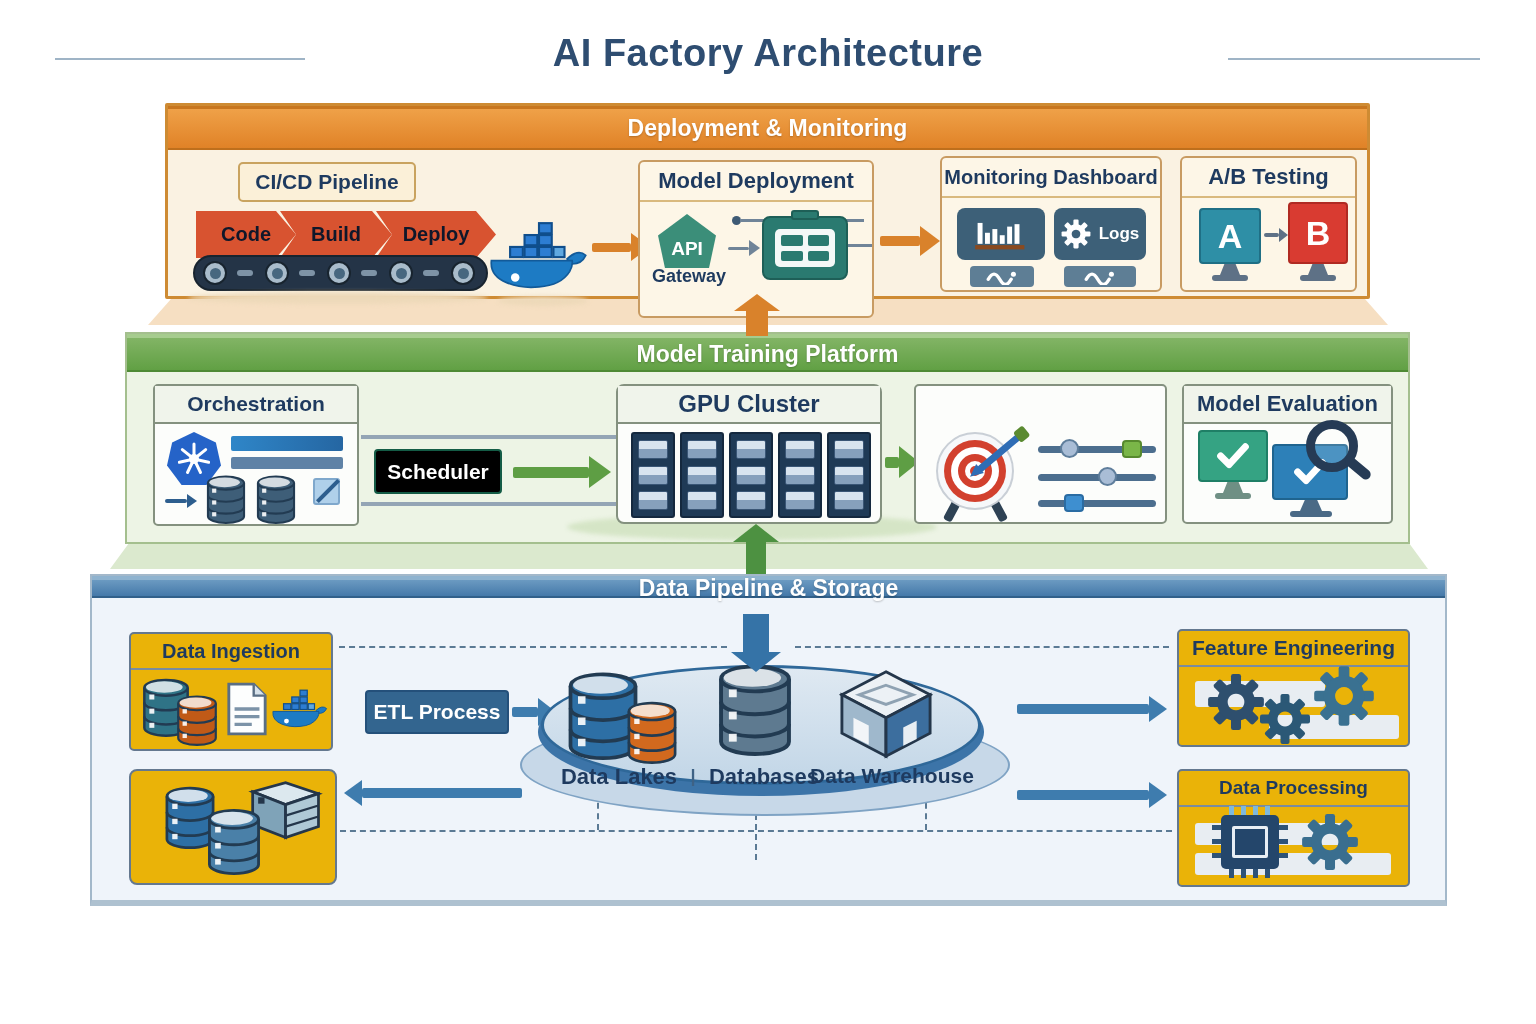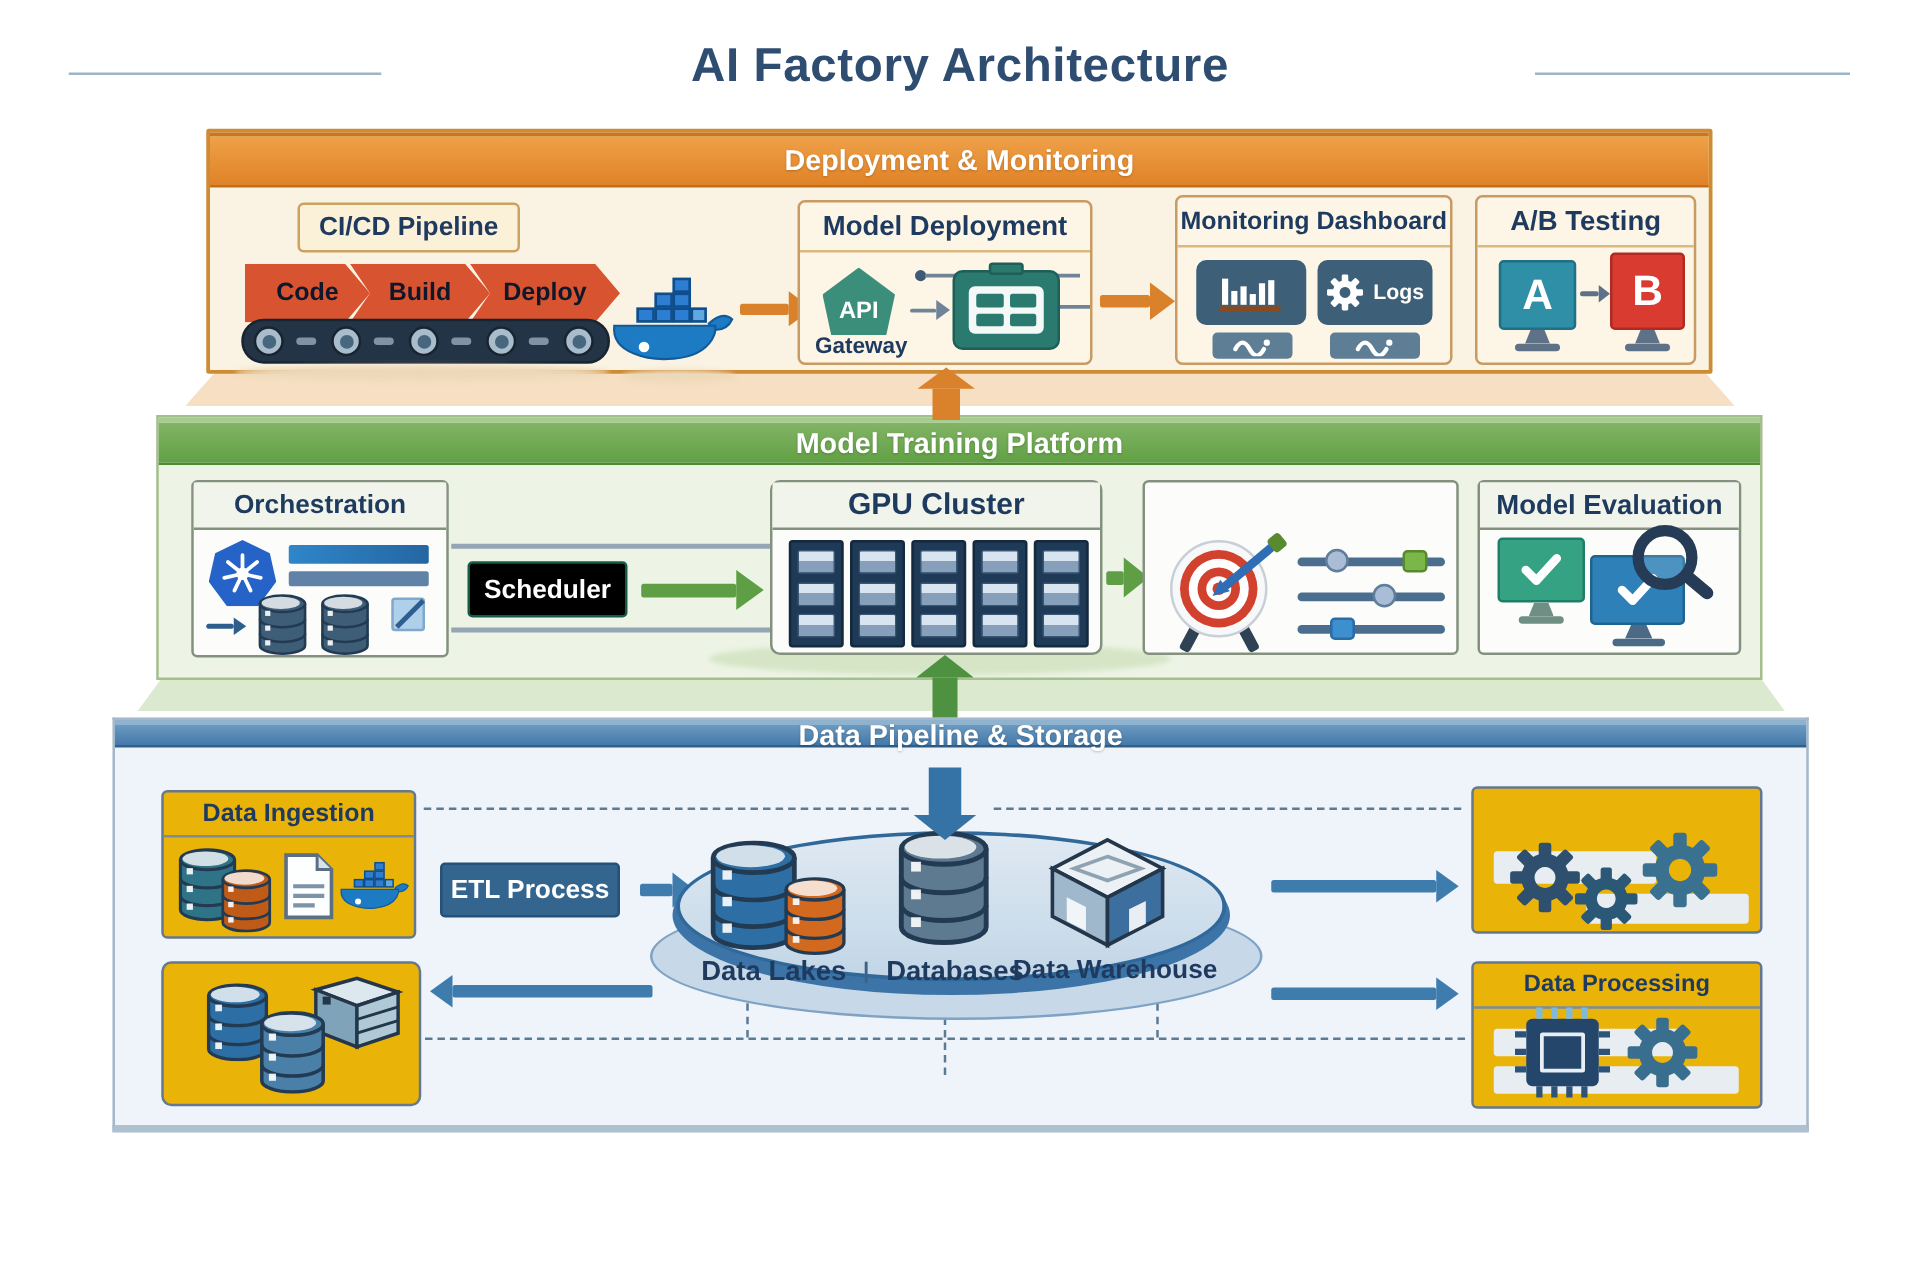--- a/index.html
+++ b/index.html
@@ -211,21 +211,21 @@
     <svg class="abs" viewBox="0 0 120 86" style="left:320px;top:108px;width:102px;height:88px">
         <use href="#g-whale"></use>
       </svg>
     <div class="shadow-ell" style="left:330px;top:190px;width:90px;height:10px;background:#EDD9B9"></div>
 
     <div class="harrow" style="left:424px;top:127px;width:58px;height:28px">
       <i class="sh" style="height:9px;background:#D9822B"></i>
       <i class="tri" style="border-top:14px solid transparent;border-bottom:14px solid transparent;border-left:19px solid #D9822B"></i>
     </div>
 
-    <div class="cream" style="left:470px;top:54px;width:236px;height:132px">
+    <div class="cream" style="left:470px;top:54px;width:236px;height:158px">
       <div class="bhdr" style="font-size:22px">Model Deployment</div>
       <div class="pent" style="left:18px;top:52px;width:58px;height:54px">
         <span>API</span>
       </div>
       <div class="abs navy b" style="left:4px;top:104px;width:90px;text-align:center;font-size:18px">Gateway</div>
       <span class="abs" style="left:92px;top:54px;width:9px;height:9px;border-radius:50%;background:#3E5A74"></span>
       <span class="abs" style="left:100px;top:57px;width:124px;height:3px;background:#708498"></span>
       <div class="harrow" style="left:88px;top:78px;width:32px;height:16px">
         <i class="sh" style="height:3px;background:#708498"></i>
         <i class="tri" style="border-top:8px solid transparent;border-bottom:8px solid transparent;border-left:11px solid #708498"></i>
@@ -464,21 +464,21 @@
       <svg class="abs" viewBox="0 0 46 60" style="left:94px;top:46px;width:44px;height:58px">
         <path d="M4,4 h26 l12,12 v40 h-38 z" fill="#FDFEFE" stroke="#5A6E84" stroke-width="3"></path>
         <path d="M30,4 v12 h12" fill="#D8E2EA" stroke="#5A6E84" stroke-width="2.5"></path>
         <path d="M10,30 h26 M10,38 h26 M10,46 h18" stroke="#7C93A8" stroke-width="3.5"></path>
       </svg>
       <svg class="abs" viewBox="0 0 120 86" style="left:140px;top:52px;width:58px;height:48px">
           <use href="#g-whale"></use>
         </svg>
     </div>
 
-    <div class="abs ctr b" style="left:260px;top:114px;width:144px;height:44px;background:#33658F;border:2px solid #24507A;border-radius:4px;color:#fff;font-size:21px">ETL Process</div>
+    <div class="abs ctr b" style="left:273px;top:114px;width:144px;height:44px;background:#33658F;border:2px solid #24507A;border-radius:4px;color:#fff;font-size:21px">ETL Process</div>
     <div class="harrow" style="left:420px;top:122px;width:44px;height:28px">
       <i class="sh" style="height:10px;background:#3E7CAE"></i>
       <i class="tri" style="border-top:14px solid transparent;border-bottom:14px solid transparent;border-left:18px solid #3E7CAE"></i>
     </div>
 
     <div class="abs" style="left:428px;top:138px;width:490px;height:102px;border-radius:50%;background:#C7D8E8;border:2px solid #7FA3C4"></div>
     <div class="abs" style="left:446px;top:92px;width:446px;height:128px;border-radius:50%;background:#3C74A8"></div>
     <div class="abs" style="left:449px;top:89px;width:440px;height:120px;border-radius:50%;background:linear-gradient(#DFE9F2,#C2D6E7);border:3px solid #2F6899"></div>
 
     <svg class="abs" viewBox="0 0 60 72" style="left:472px;top:94px;width:78px;height:90px;color:#2D6FA5;z-index:3">
@@ -527,20 +527,21 @@
         <polygon points="86,16 50,28 50,64 86,52" fill="#AFC9D6" stroke="#24364A" stroke-width="3"></polygon>
         <path d="M50,40 L86,29 M50,52 L86,41" stroke="#24364A" stroke-width="2.5"></path>
         <rect x="20" y="20" width="7" height="7" fill="#24364A"></rect>
       </svg>
       <svg class="abs" viewBox="0 0 60 72" style="left:72px;top:36px;width:62px;height:68px;color:#4A80A8">
           <use href="#g-cyl"></use>
         </svg>
     </div>
 
     <div class="wbox" style="left:1085px;top:53px;width:233px;height:118px">
+      <div class="bhdr" style="font-size:21px">Feature Engineering</div>
       <span class="ghostbar" style="left:16px;top:50px;width:130px;height:26px"></span>
       <span class="ghostbar" style="left:90px;top:84px;width:130px;height:24px"></span>
       <svg class="abs" viewBox="-26 -26 52 52" style="left:28px;top:42px;width:58px;height:58px;color:#2E4F6E">
           <use href="#g-gear"></use>
         </svg>
       <svg class="abs" viewBox="-26 -26 52 52" style="left:80px;top:62px;width:52px;height:52px;color:#2B5876">
           <use href="#g-gear"></use>
         </svg>
       <svg class="abs" viewBox="-26 -26 52 52" style="left:134px;top:34px;width:62px;height:62px;color:#3A7191">
           <use href="#g-gear"></use>

